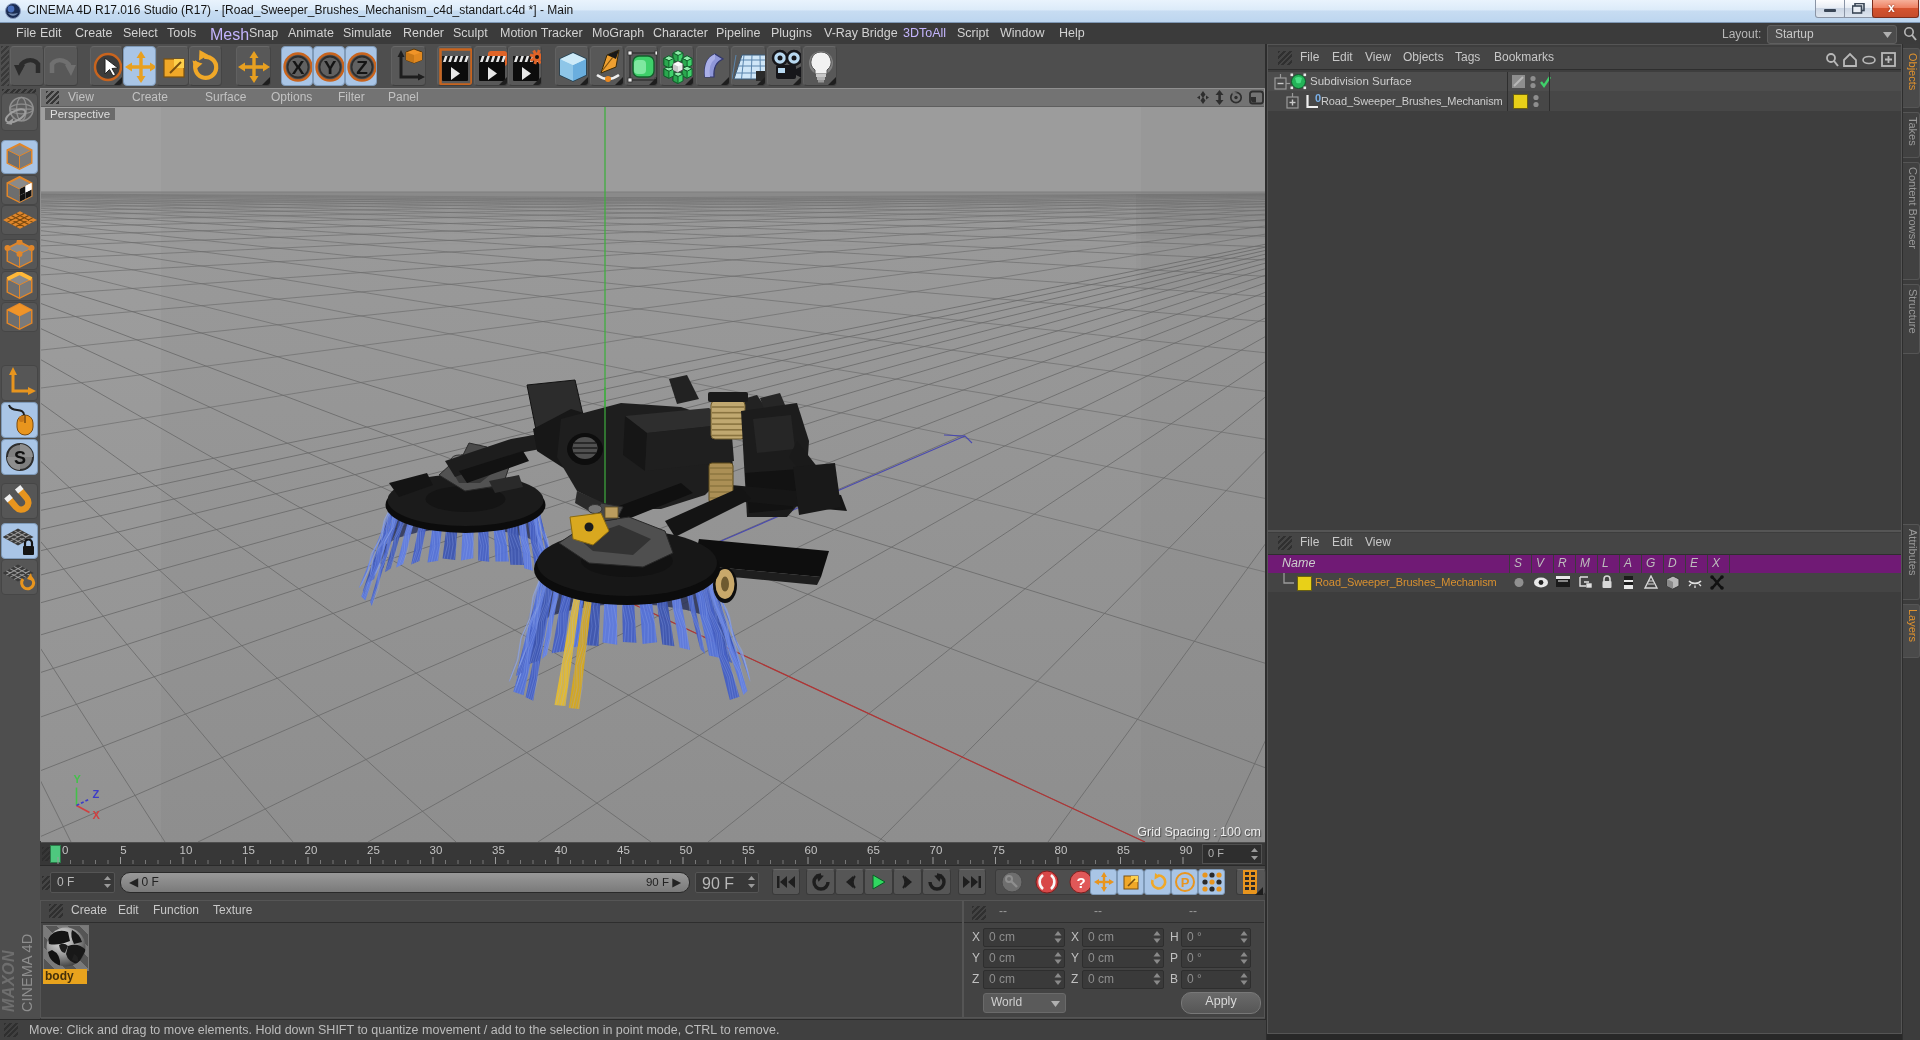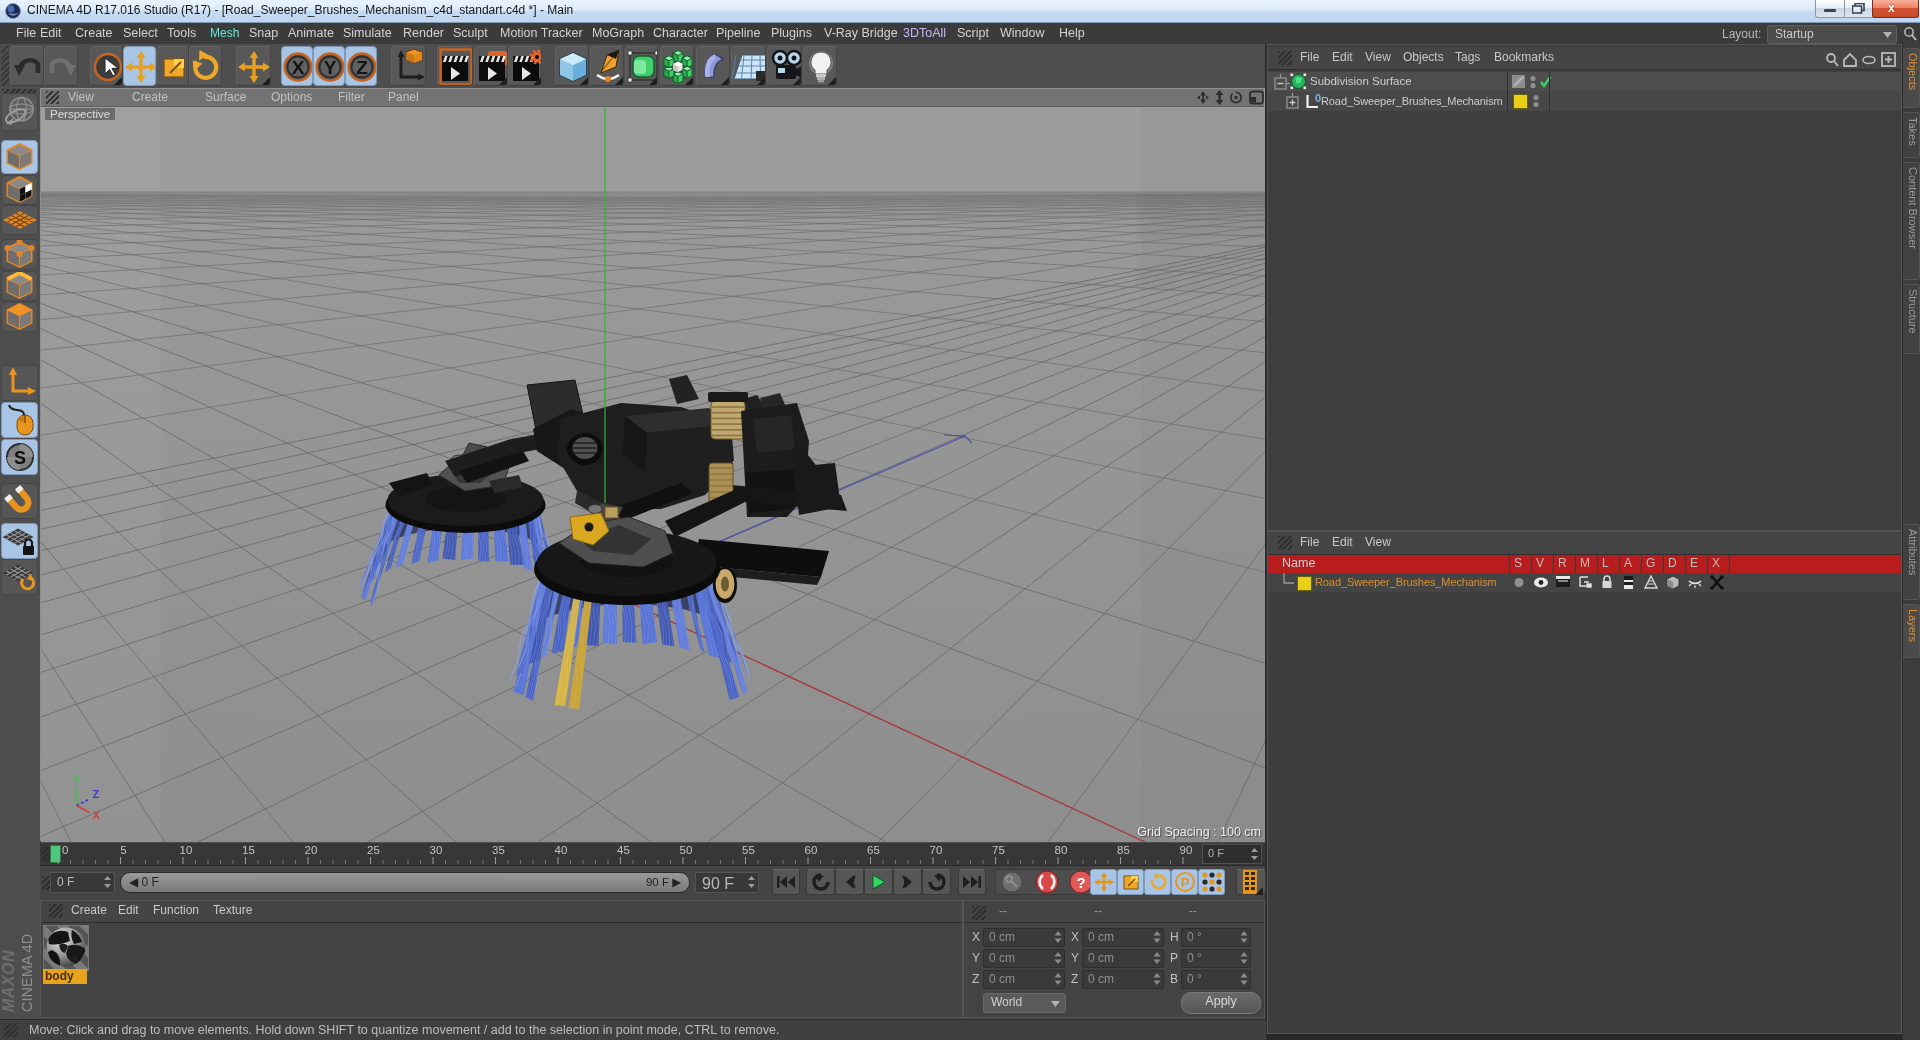--- a/index.html
+++ b/index.html
@@ -20,21 +20,21 @@
     <div style="position:absolute;left:1872px;top:0px;width:45px;height:17px;background:linear-gradient(180deg,#f6b09a,#ee8264 45%,#d5532f 50%,#c44c2c);border:1px solid #7c2d1c;border-top:none;border-radius:0 0 3px 3px;">
       <div style="position:absolute;left:15px;top:1px;color:#fff;font-size:12px;font-weight:bold;text-shadow:0 0 2px #7c2d1c">x</div>
     </div>
   </div>
 <div style="position:absolute;left:0;top:23px;width:1920px;height:21px;background:#3b3b3b;">
     <div style="position:absolute;left:16px;top:3px;font-size:12.5px;color:#d2d2d2;white-space:nowrap">File</div>
     <div style="position:absolute;left:40px;top:3px;font-size:12.5px;color:#d2d2d2;white-space:nowrap">Edit</div>
     <div style="position:absolute;left:75px;top:3px;font-size:12.5px;color:#d2d2d2;white-space:nowrap">Create</div>
     <div style="position:absolute;left:123px;top:3px;font-size:12.5px;color:#d2d2d2;white-space:nowrap">Select</div>
     <div style="position:absolute;left:167px;top:3px;font-size:12.5px;color:#d2d2d2;white-space:nowrap">Tools</div>
-    <div style="position:absolute;left:210px;top:3px;font-size:12px;color:#5eead4;white-space:nowrap">Mesh</div>
+    <div style="position:absolute;left:210px;top:3px;font-size:16px;color:#c4b5fd;white-space:nowrap">Mesh</div>
     <div style="position:absolute;left:249px;top:3px;font-size:12.5px;color:#d2d2d2;white-space:nowrap">Snap</div>
     <div style="position:absolute;left:288px;top:3px;font-size:12.5px;color:#d2d2d2;white-space:nowrap">Animate</div>
     <div style="position:absolute;left:343px;top:3px;font-size:12.5px;color:#d2d2d2;white-space:nowrap">Simulate</div>
     <div style="position:absolute;left:403px;top:3px;font-size:12.5px;color:#d2d2d2;white-space:nowrap">Render</div>
     <div style="position:absolute;left:453px;top:3px;font-size:12.5px;color:#d2d2d2;white-space:nowrap">Sculpt</div>
     <div style="position:absolute;left:500px;top:3px;font-size:12.5px;color:#d2d2d2;white-space:nowrap">Motion Tracker</div>
     <div style="position:absolute;left:592px;top:3px;font-size:12.5px;color:#d2d2d2;white-space:nowrap">MoGraph</div>
     <div style="position:absolute;left:653px;top:3px;font-size:12.5px;color:#d2d2d2;white-space:nowrap">Character</div>
     <div style="position:absolute;left:716px;top:3px;font-size:12.5px;color:#d2d2d2;white-space:nowrap">Pipeline</div>
     <div style="position:absolute;left:771px;top:3px;font-size:12.5px;color:#d2d2d2;white-space:nowrap">Plugins</div>
@@ -938,21 +938,21 @@
     <div style="position:absolute;left:239px;top:27px;width:1px;height:39px;background:#2e2e2e"></div>
     <div style="position:absolute;left:281px;top:27px;width:1px;height:39px;background:#2e2e2e"></div>
   </div>
 <div style="position:absolute;left:1267px;top:531px;width:635px;height:503px;background:#3d3d3d;border:1px solid #555;box-sizing:border-box;">
     <div style="position:absolute;left:0;top:1px;width:100%;height:21px;background:#454545;border-bottom:1px solid #2e2e2e;">
       <div style="position:absolute;left:10px;top:3px;width:14px;height:14px;background:repeating-linear-gradient(135deg,#2c2c2c 0 2px,transparent 2px 4px);opacity:0.85;"></div>
       <div style="position:absolute;left:32px;top:2px;font-size:12px;color:#c8c8c8">File</div>
       <div style="position:absolute;left:64px;top:2px;font-size:12px;color:#c8c8c8">Edit</div>
       <div style="position:absolute;left:97px;top:2px;font-size:12px;color:#c8c8c8">View</div>
     </div>
-    <div style="position:absolute;left:0;top:23px;width:100%;height:18px;background:#b91c1c;border-bottom:3px solid #ec4899;">
+    <div style="position:absolute;left:0;top:23px;width:100%;height:18px;background:#701a75;border-bottom:3px solid #ec4899;font-style:italic;">
       <div style="position:absolute;left:14px;top:1px;font-size:12.5px;color:#cdcdcd">Name</div>
       <div style="position:absolute;left:241px;top:0;width:22px;height:18px;border-left:1px solid #3a3a3a;">
         <div style="position:absolute;left:4px;top:1px;font-size:12px;color:#bdbdbd">S</div>
       </div>
       <div style="position:absolute;left:263px;top:0;width:22px;height:18px;border-left:1px solid #3a3a3a;">
         <div style="position:absolute;left:4px;top:1px;font-size:12px;color:#bdbdbd">V</div>
       </div>
       <div style="position:absolute;left:285px;top:0;width:22px;height:18px;border-left:1px solid #3a3a3a;">
         <div style="position:absolute;left:4px;top:1px;font-size:12px;color:#bdbdbd">R</div>
       </div>

